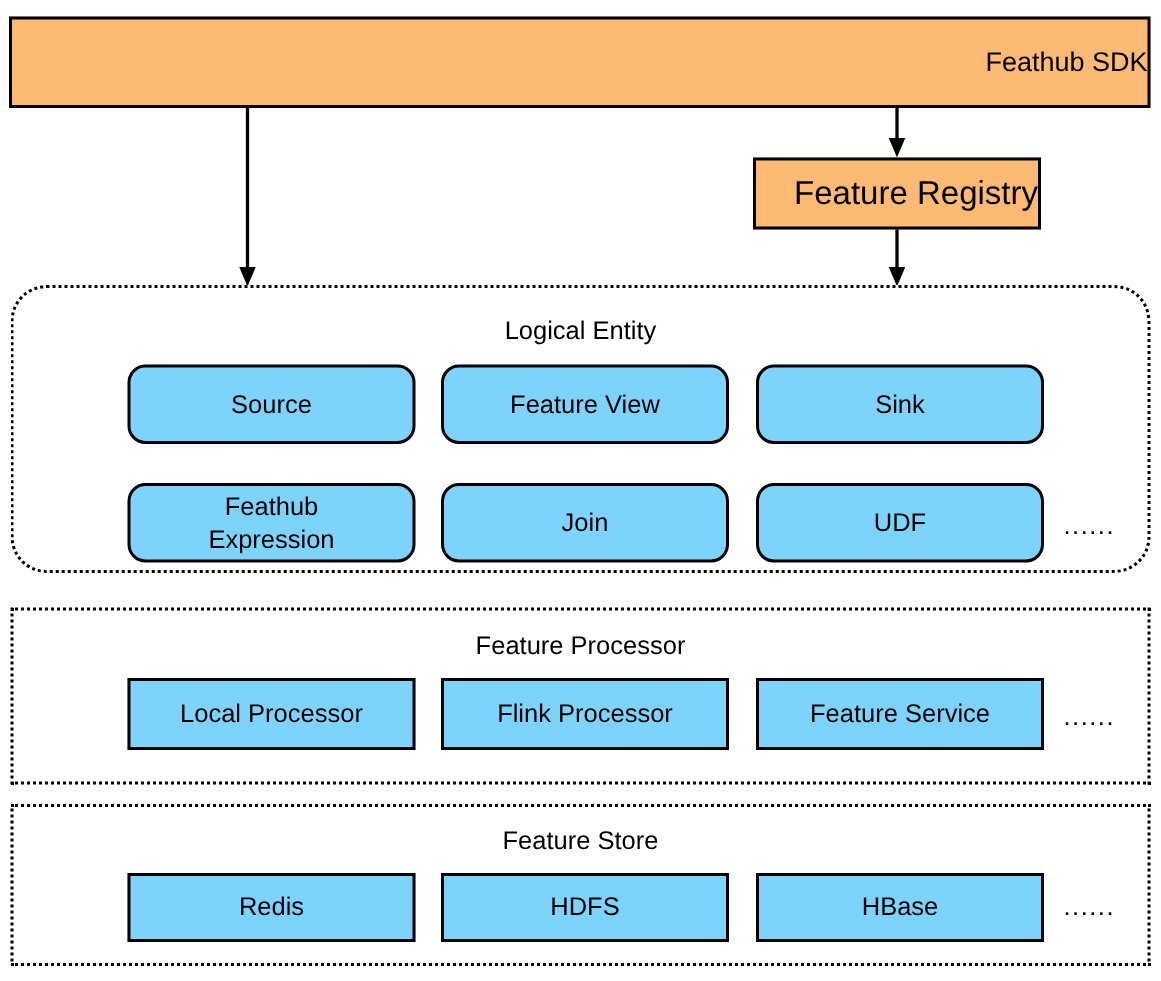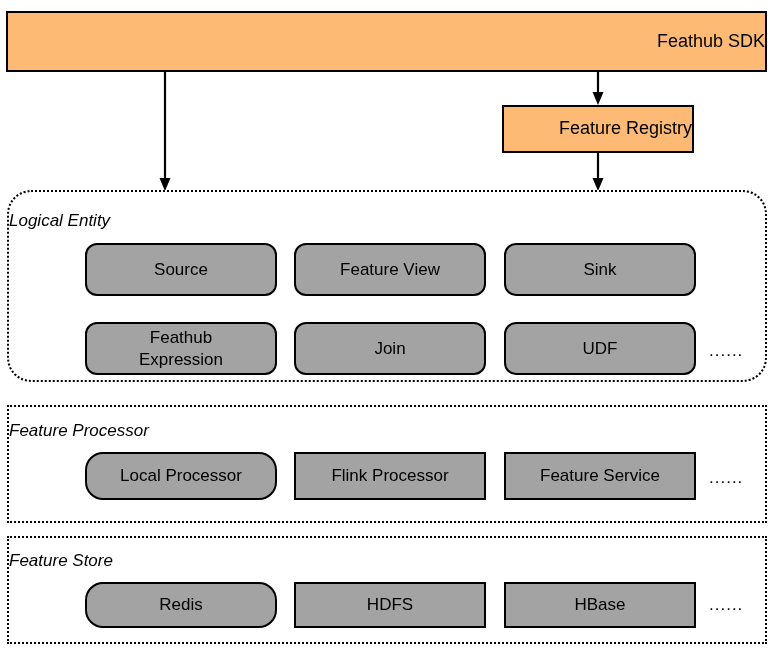--- a/index.html
+++ b/index.html
@@ -34,21 +34,21 @@
     top: 11px;
     width: 761px;
     height: 61px;
     font-size: 18px;
   }
   .registry-box {
     left: 502px;
     top: 105px;
     width: 192px;
     height: 48px;
-    font-size: 18px;
+    font-size: 22px;
   }
   .container {
     position: absolute;
     box-sizing: border-box;
     border: 2px dotted #000000;
     background: #ffffff;
   }
   .container-logical {
     left: 7px;
     top: 190px;
@@ -67,50 +67,50 @@
     left: 7px;
     top: 536px;
     width: 760px;
     height: 108px;
     border-radius: 0;
   }
   .container-title {
     position: absolute;
     left: 0;
     right: 0;
+    text-align: center;
     font-size: 17px;
     line-height: 1;
-    font-style: italic;
   }
   .ct-logical { top: 20px; }
   .ct-processor { top: 15px; }
   .ct-store { top: 14px; }
 
   .item {
     position: absolute;
     box-sizing: border-box;
     border: 2px solid #000000;
-    background: #a3a3a3;
+    background: #7dd3fc;
     display: flex;
     align-items: center;
     justify-content: center;
     text-align: center;
     font-size: 17px;
     line-height: 1.25;
   }
   .item.rounded { border-radius: 12px; }
 
   
   .le-r1 { top: 51px; height: 53px; }
   .le-r2 { top: 130px; height: 53px; }
   
   .fp-r1 { top: 45px; height: 48px; }
   .fs-r1 { top: 44px; height: 46px; }
 
-  .col-1 { left: 76px; width: 192px; border-radius: 18px; }
+  .col-1 { left: 76px; width: 192px; }
   .col-2 { left: 285px; width: 192px; }
   .col-3 { left: 495px; width: 192px; }
 
   .ellipsis {
     position: absolute;
     font-size: 17px;
     letter-spacing: 1px;
     color: #000000;
     line-height: 1;
   }

